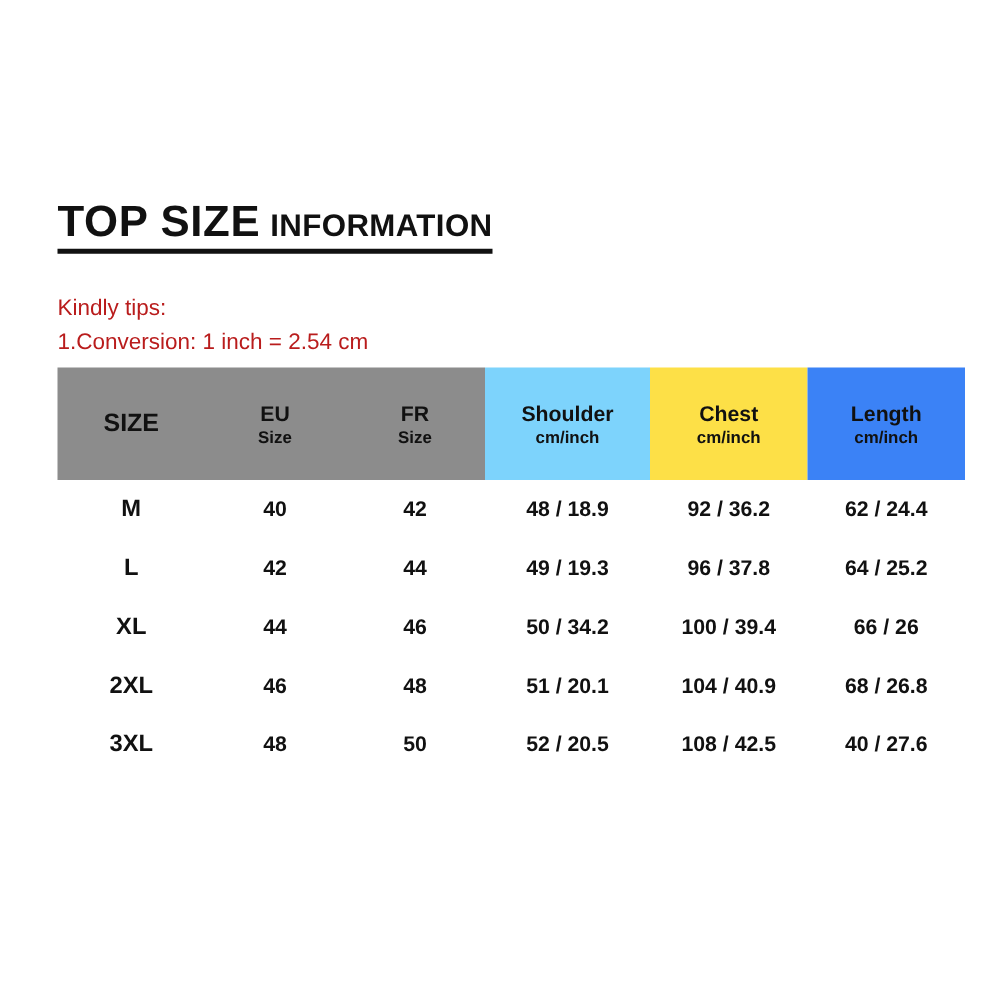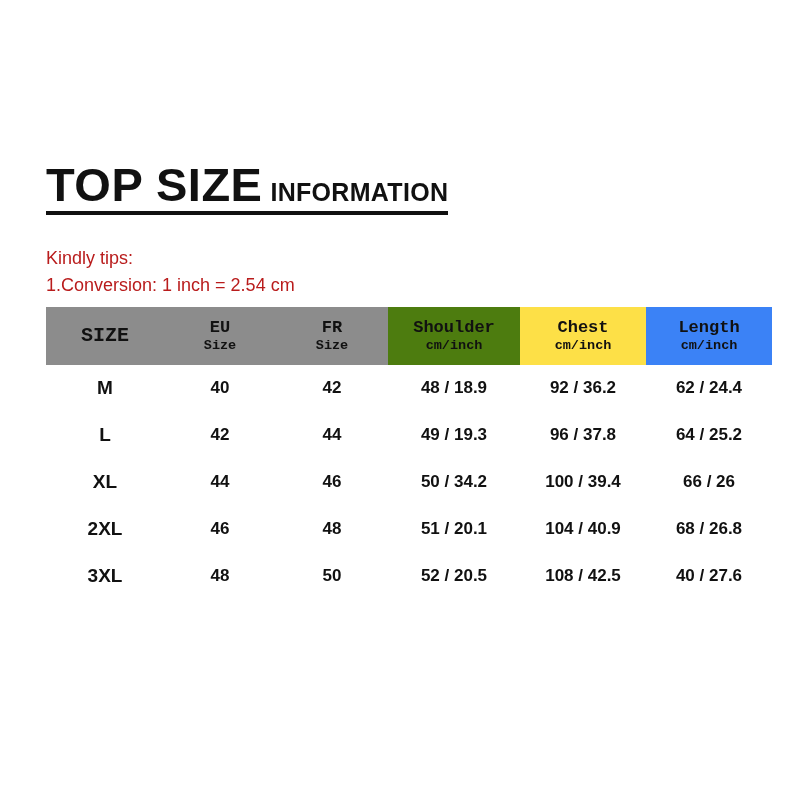--- a/index.html
+++ b/index.html
@@ -28,21 +28,21 @@
   }
 
   
   .title-block {
     border-bottom: 4px solid #111111;
     display: inline-block;
     padding-bottom: 2px;
     margin-bottom: 30px;
   }
   .title-main {
-    font-size: 47px;
+    font-size: 35px;
     font-weight: bold;
     letter-spacing: 0.5px;
     line-height: 1.05;
     display: inline;
     vertical-align: baseline;
   }
   .title-sub {
     font-size: 25px;
     font-weight: bold;
     letter-spacing: 0.3px;
@@ -66,23 +66,22 @@
   table.size-table {
     border-collapse: collapse;
     width: 726px;
     table-layout: fixed;
   }
   table.size-table thead th {
     background: #8c8c8c;
     color: #111111;
     height: 58px;
     vertical-align: middle;
-    padding: 0;
-    font-weight: bold;
-    font-family: Liberation Mono, monospace;
+    padding: 16px;
+    font-weight: bold;
   }
   .th-inner {
     display: flex;
     flex-direction: column;
     align-items: center;
     justify-content: center;
     line-height: 1.12;
   }
   .th-main {
     font-size: 17px;
@@ -153,21 +152,21 @@
               <span class="th-main">EU</span>
               <span class="th-unit">Size</span>
             </div>
           </th>
           <th style="background: rgb(140, 140, 140);">
             <div class="th-inner">
               <span class="th-main">FR</span>
               <span class="th-unit">Size</span>
             </div>
           </th>
-          <th style="background: #4d7c0f;">
+          <th style="background: #7dd3fc;">
             <div class="th-inner">
               <span class="th-main">Shoulder</span>
               <span class="th-unit">cm/inch</span>
             </div>
           </th>
           <th style="background: #fde047;">
             <div class="th-inner">
               <span class="th-main">Chest</span>
               <span class="th-unit">cm/inch</span>
             </div>

